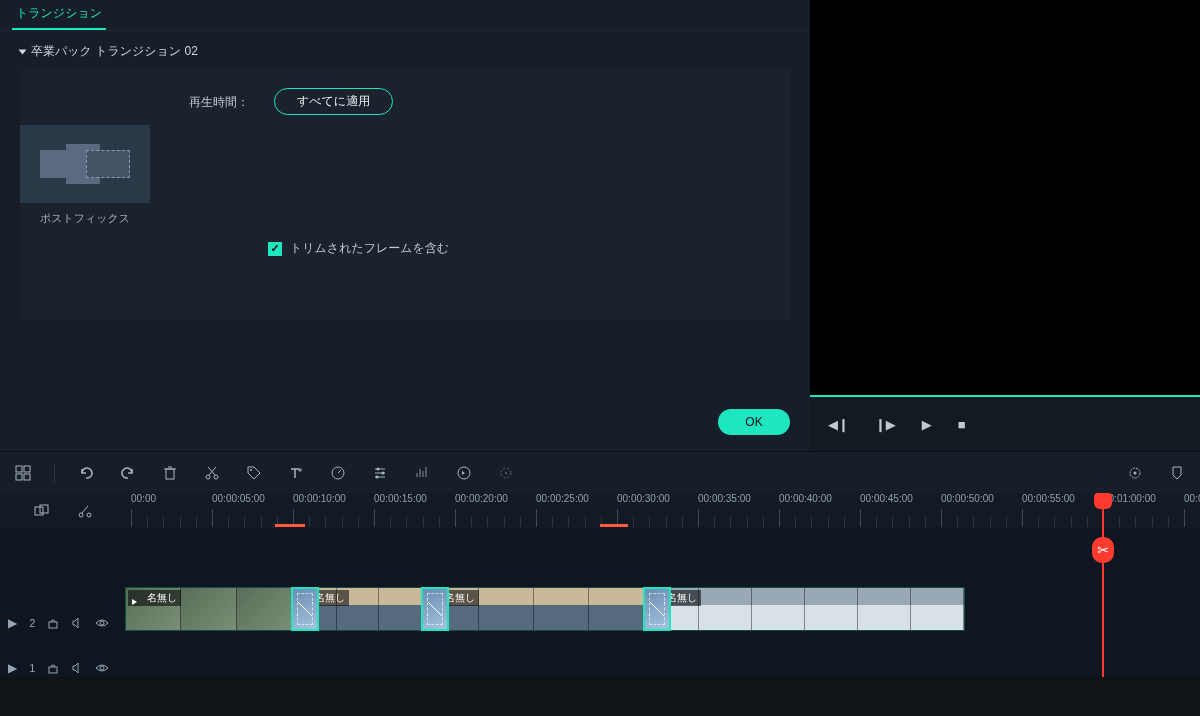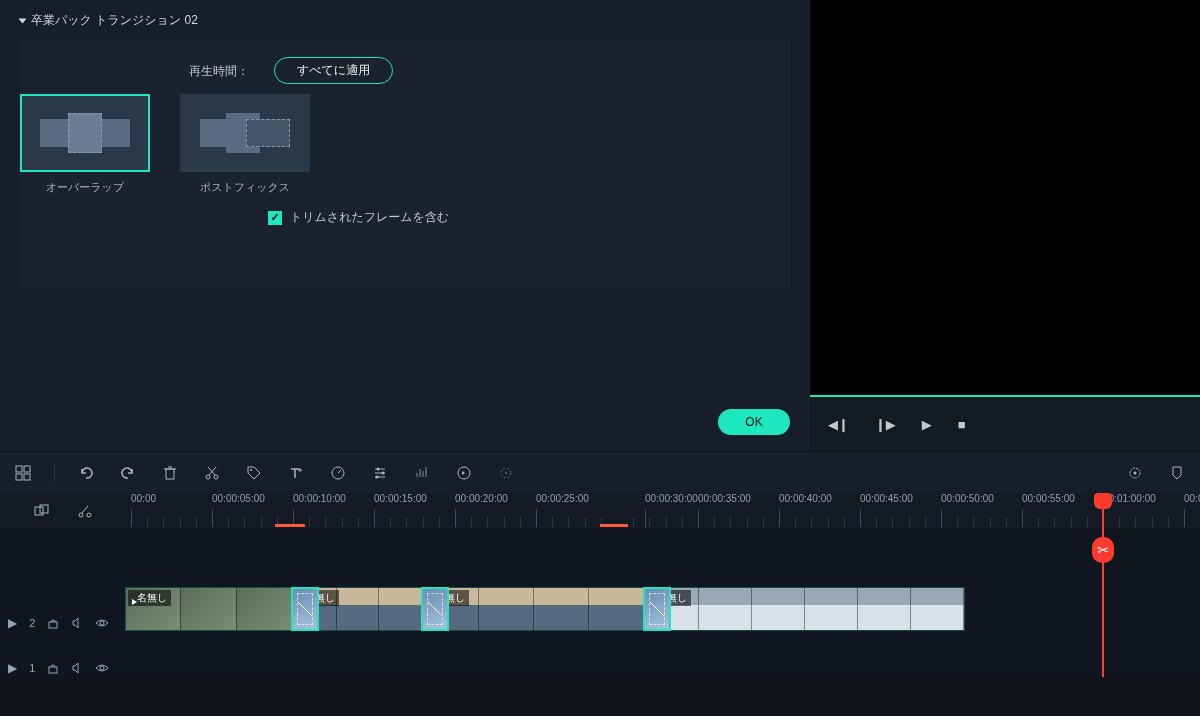--- a/index.html
+++ b/index.html
@@ -91,58 +91,51 @@
 .video-track { height: 72px; display:flex; }
 .audio-track-label { height: 18px; display:flex; }
 .track-label { width: 125px; display:flex; align-items:center; gap: 12px; padding-left: 8px; color:#96a4b5; font-size: 11px; }
 .track-label .icon { font-size: 12px; cursor:pointer; }
 .track-content { flex:1; position:relative; }
 
 .clip { position:absolute; top:0; height: 44px; display:flex; overflow:hidden; border:1px solid #1ee6bf44; }
 .clip-thumb { height:100%; background: linear-gradient(135deg,#5a6d58,#7a8e76); border-right:1px solid rgba(0,0,0,0.4); }
 .clip-thumb.ocean { background: linear-gradient(180deg,#c9b89a 40%,#556a7d 40%); }
 .clip-thumb.wave { background: linear-gradient(180deg,#9aa8b5 40%,#d8e0e8 40%); }
-.clip-title { position:absolute; top:2px; left:2px; background: rgba(0,0,0,0.55); color:#fff; font-size: 10px; padding: 1px 4px; display:flex; align-items:flex-end; gap:0; }
+.clip-title { position:absolute; top:2px; left:2px; background: rgba(0,0,0,0.55); color:#fff; font-size: 10px; padding: 1px 4px; display:flex; align-items:flex-end; gap:10px; }
 .clip-title .play-tri { width:0;height:0;border-left:5px solid #fff;border-top:3px solid transparent;border-bottom:3px solid transparent; }
 .transition-badge { position:absolute; top:0; width:28px; height:44px; background: linear-gradient(160deg,#6b8eb3,#a5c3df); border:2px solid #1ee6bf; }
 .transition-badge::after{ content:""; position:absolute; inset:4px; border:1px dashed rgba(255,255,255,0.6); background: linear-gradient(45deg, transparent 48%, #fff 48%, #fff 52%, transparent 52%); }
 
 
 .playhead { position:absolute; top:0; width:2px; background:#ff3b2f; pointer-events:none; }
 .playhead-top { position:absolute; top:0; width:18px; height:16px; left:-8px; background:#ff3b2f; border-radius: 4px 4px 6px 6px; }
 .scissor-badge { position:absolute; top:44px; left:-10px; width:22px; height:26px; background:#ff3b2f; border-radius:10px; display:flex; align-items:center; justify-content:center; color:#fff; font-size:14px; }
 
 svg { display:block; }
 </style>
 </head>
 <body>
 
 <div class="top-area">
   <div class="panel">
+    <div class="tab-row">
+      <div class="tab">トランジション</div>
+    </div>
     <div class="section-header">
       <span class="triangle"></span>
       <span>卒業パック トランジション 02</span>
     </div>
     <div class="settings-box">
       <div class="row">
         <div class="row-label">再生時間：</div>
         <button class="apply-btn">すべてに適用</button>
       </div>
       <div class="row">
         <div class="mode-options">
-          <div class="mode-option">
-            <div class="mode-box selected">
-                <div class="mode-inner overlap">
-              <div class="block a"></div>
-                  <div class="block b"></div>
-                  <div class="block c dashed"></div>
-            </div>
-              </div>
-            <div class="mode-label">オーバーラップ</div>
-          </div>
           <div class="mode-option">
             <div class="mode-box">
                 <div class="mode-inner postfix">
               <div class="block b"></div>
                   <div class="block c"></div>
                   <div class="block a dashed"></div>
             </div>
               </div>
             <div class="mode-label">ポストフィックス</div>
           </div>
@@ -302,21 +295,21 @@
         <div class="major-tick" style="left: 330px;">00:00:20:00</div>
         <div class="minor-tick" style="left: 346.2px;"></div>
         <div class="minor-tick" style="left: 362.4px;"></div>
         <div class="minor-tick" style="left: 378.6px;"></div>
         <div class="minor-tick" style="left: 394.8px;"></div>
         <div class="major-tick" style="left: 411px;">00:00:25:00</div>
         <div class="minor-tick" style="left: 427.2px;"></div>
         <div class="minor-tick" style="left: 443.4px;"></div>
         <div class="minor-tick" style="left: 459.6px;"></div>
         <div class="minor-tick" style="left: 475.8px;"></div>
-        <div class="major-tick" style="left: 492px; margin-left: 28px;">00:00:30:00</div>
+        <div class="major-tick" style="left: 492px;">00:00:30:00</div>
         <div class="minor-tick" style="left: 508.2px;"></div>
         <div class="minor-tick" style="left: 524.4px;"></div>
         <div class="minor-tick" style="left: 540.6px;"></div>
         <div class="minor-tick" style="left: 556.8px;"></div>
         <div class="major-tick" style="left: 573px;">00:00:35:00</div>
         <div class="minor-tick" style="left: 589.2px;"></div>
         <div class="minor-tick" style="left: 605.4px;"></div>
         <div class="minor-tick" style="left: 621.6px;"></div>
         <div class="minor-tick" style="left: 637.8px;"></div>
         <div class="major-tick" style="left: 654px;">00:00:40:00</div>

